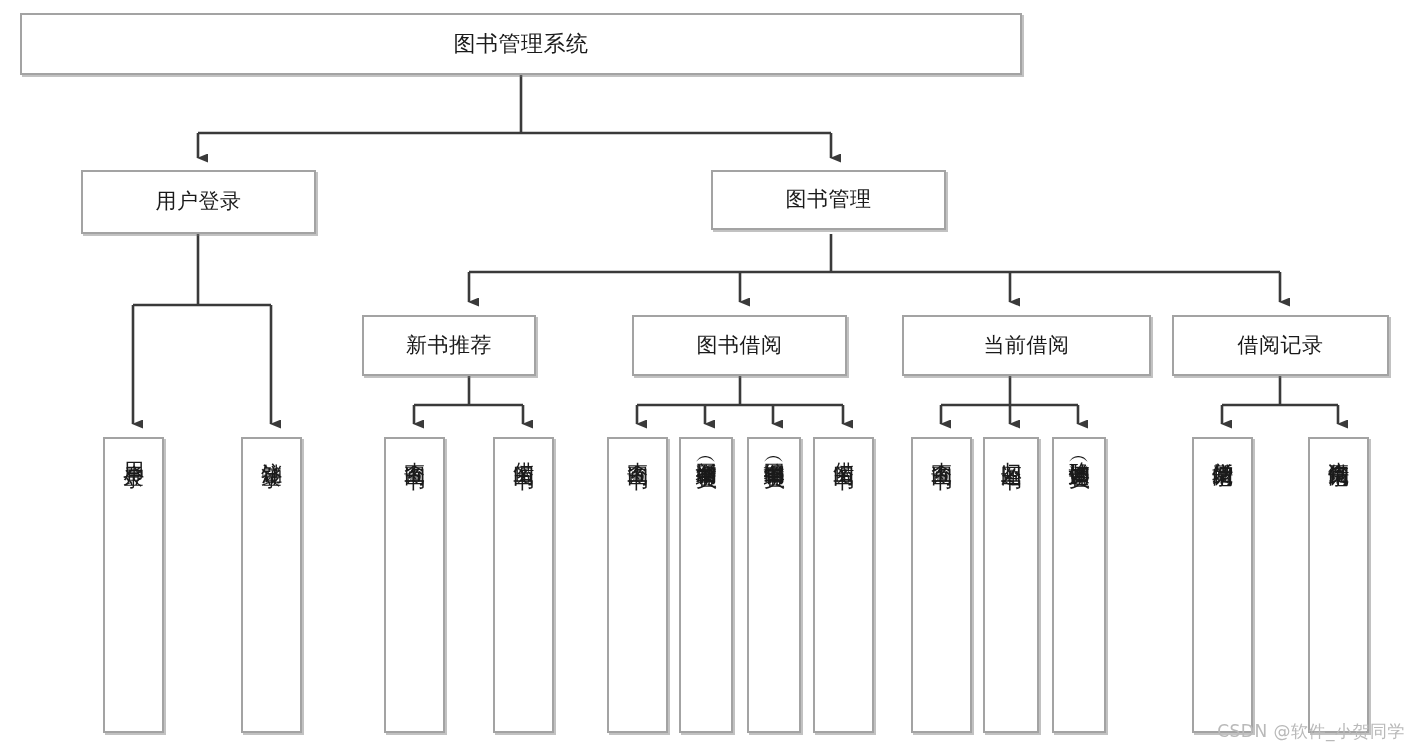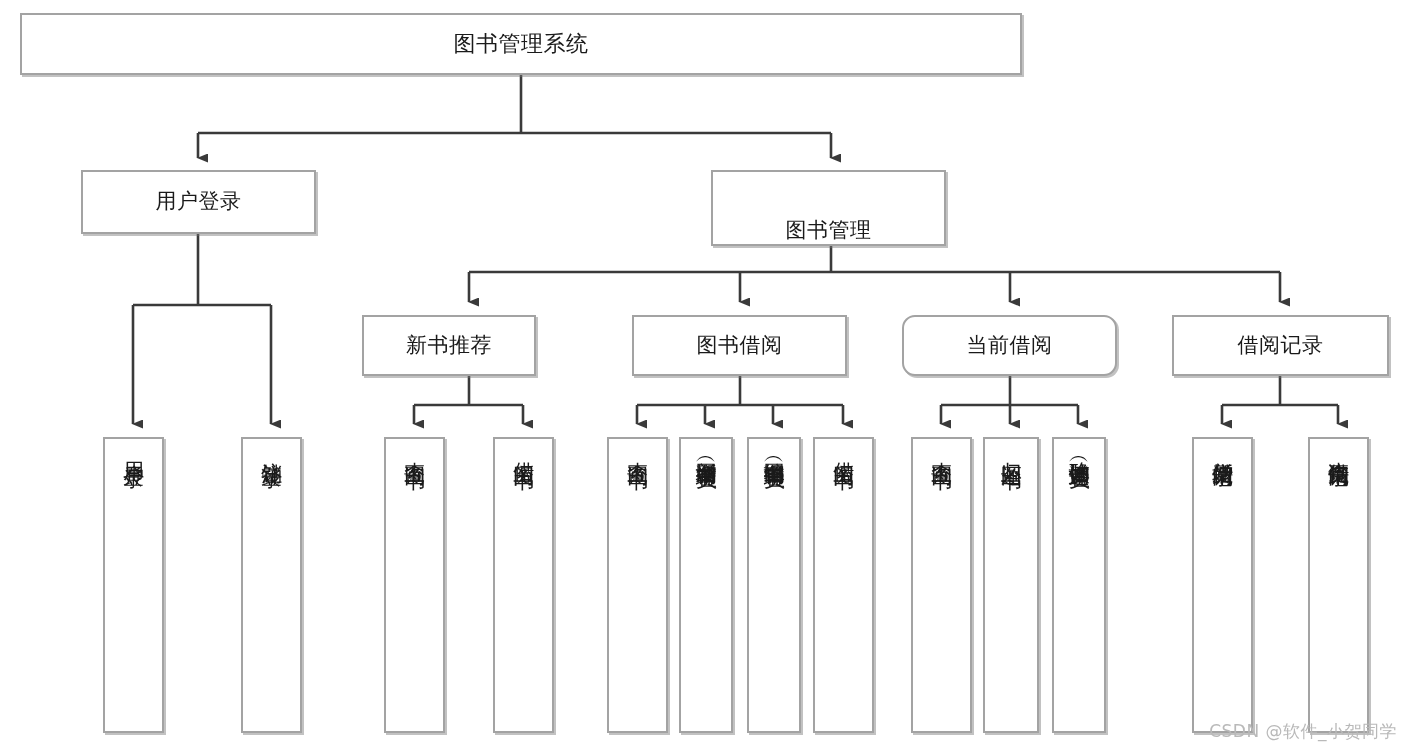--- a/index.html
+++ b/index.html
@@ -62,21 +62,21 @@
     font-size: 21px;
     line-height: 1.06;
     letter-spacing: 2.5px;
     white-space: nowrap;
   }
   .node.vertical.tall-text .node-label {
     letter-spacing: 1px;
   }
   #watermark {
     position: absolute;
-    right: 8px;
+    right: 0;
     bottom: 4px;
     font-size: 17px;
     color: #b9b9b9;
     letter-spacing: 0.5px;
     white-space: nowrap;
     user-select: none;
   }
 </style>
 </head>
 <body>
@@ -135,33 +135,33 @@
   </svg>
 
   <div class="node root horizontal" style="left:20px; top:13px; width:1002px; height:62px;">
     <span class="node-label">图书管理系统</span>
   </div>
 
   <div class="node horizontal" style="left:81px; top:170px; width:235px; height:64px;">
     <span class="node-label">用户登录</span>
   </div>
 
-  <div class="node horizontal" style="left:711px; top:170px; width:235px; height:76px;align-items:flex-end;">
+  <div class="node horizontal" style="left:711px; top:170px; width:235px; height:60px;">
     <span class="node-label">图书管理</span>
   </div>
 
   <div class="node horizontal" style="left:362px; top:315px; width:174px; height:61px;">
     <span class="node-label">新书推荐</span>
   </div>
 
   <div class="node horizontal" style="left:632px; top:315px; width:215px; height:61px;">
     <span class="node-label">图书借阅</span>
   </div>
 
-  <div class="node horizontal" style="left:902px; top:315px; width:215px; height:61px;border-radius:13px;">
+  <div class="node horizontal" style="left:902px; top:315px; width:249px; height:61px;">
     <span class="node-label">当前借阅</span>
   </div>
 
   <div class="node horizontal" style="left:1172px; top:315px; width:217px; height:61px;justify-content:center;">
     <span class="node-label">借阅记录</span>
   </div>
 
   <div class="node vertical" style="left:103px; top:437px; width:61px; height:296px;">
     <span class="node-label">用户登录</span>
   </div>

